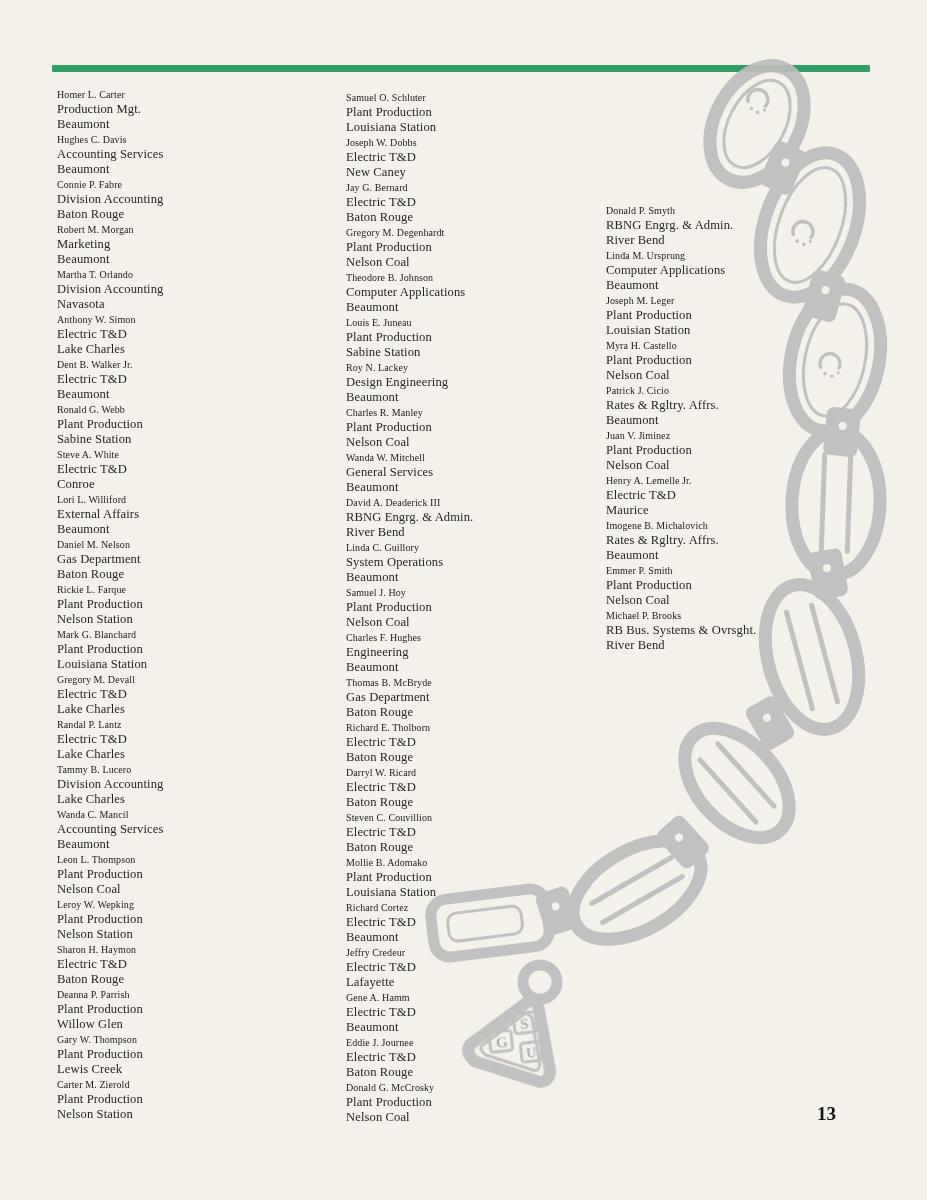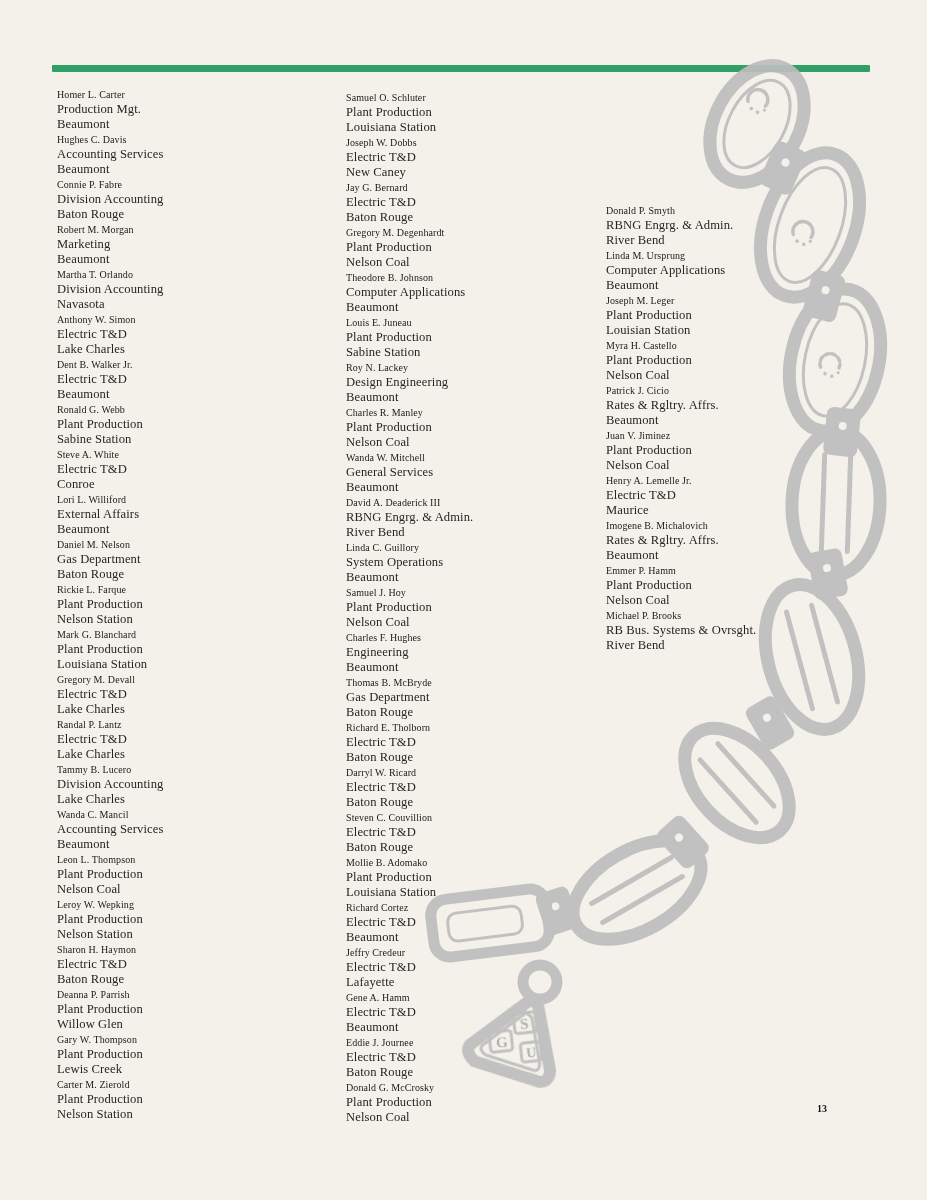--- a/index.html
+++ b/index.html
@@ -35,21 +35,21 @@
     font-weight: normal; font-size: 10px; line-height: 15px;
     color: var(--ink, #1a1a1a); letter-spacing: 0.1px; white-space: nowrap;
   }
   .entry-line {
     font-size: 12.6px; line-height: 15px;
     color: #252525; letter-spacing: 0.1px; white-space: nowrap;
   }
 
   .page-number {
     position: absolute; left: 817px; top: 1103px; z-index: 1;
-    font-weight: bold; font-size: 10px; color: #141414;
+    font-weight: bold; font-size: 19px; color: #141414;
   }
 </style>
 </head>
 <body>
 
 <div class="page">
 
   <div class="green-bar"></div>
 
   <svg class="chain-svg" width="927" height="1200" viewBox="0 0 927 1200" aria-hidden="true">
@@ -425,21 +425,21 @@
         <div class="entry-name">Henry A. Lemelle Jr.</div>
         <div class="entry-line">Electric T&amp;D</div>
         <div class="entry-line">Maurice</div>
       </div>
       <div class="entry">
         <div class="entry-name">Imogene B. Michalovich</div>
         <div class="entry-line">Rates &amp; Rgltry. Affrs.</div>
         <div class="entry-line">Beaumont</div>
       </div>
       <div class="entry">
-        <div class="entry-name">Emmer P. Hamm</div>
+        <div class="entry-name">Emmer P. Smith</div>
         <div class="entry-line">Plant Production</div>
         <div class="entry-line">Nelson Coal</div>
       </div>
       <div class="entry">
         <div class="entry-name">Michael P. Brooks</div>
         <div class="entry-line">RB Bus. Systems &amp; Ovrsght.</div>
         <div class="entry-line">River Bend</div>
       </div>
     </div>
 

